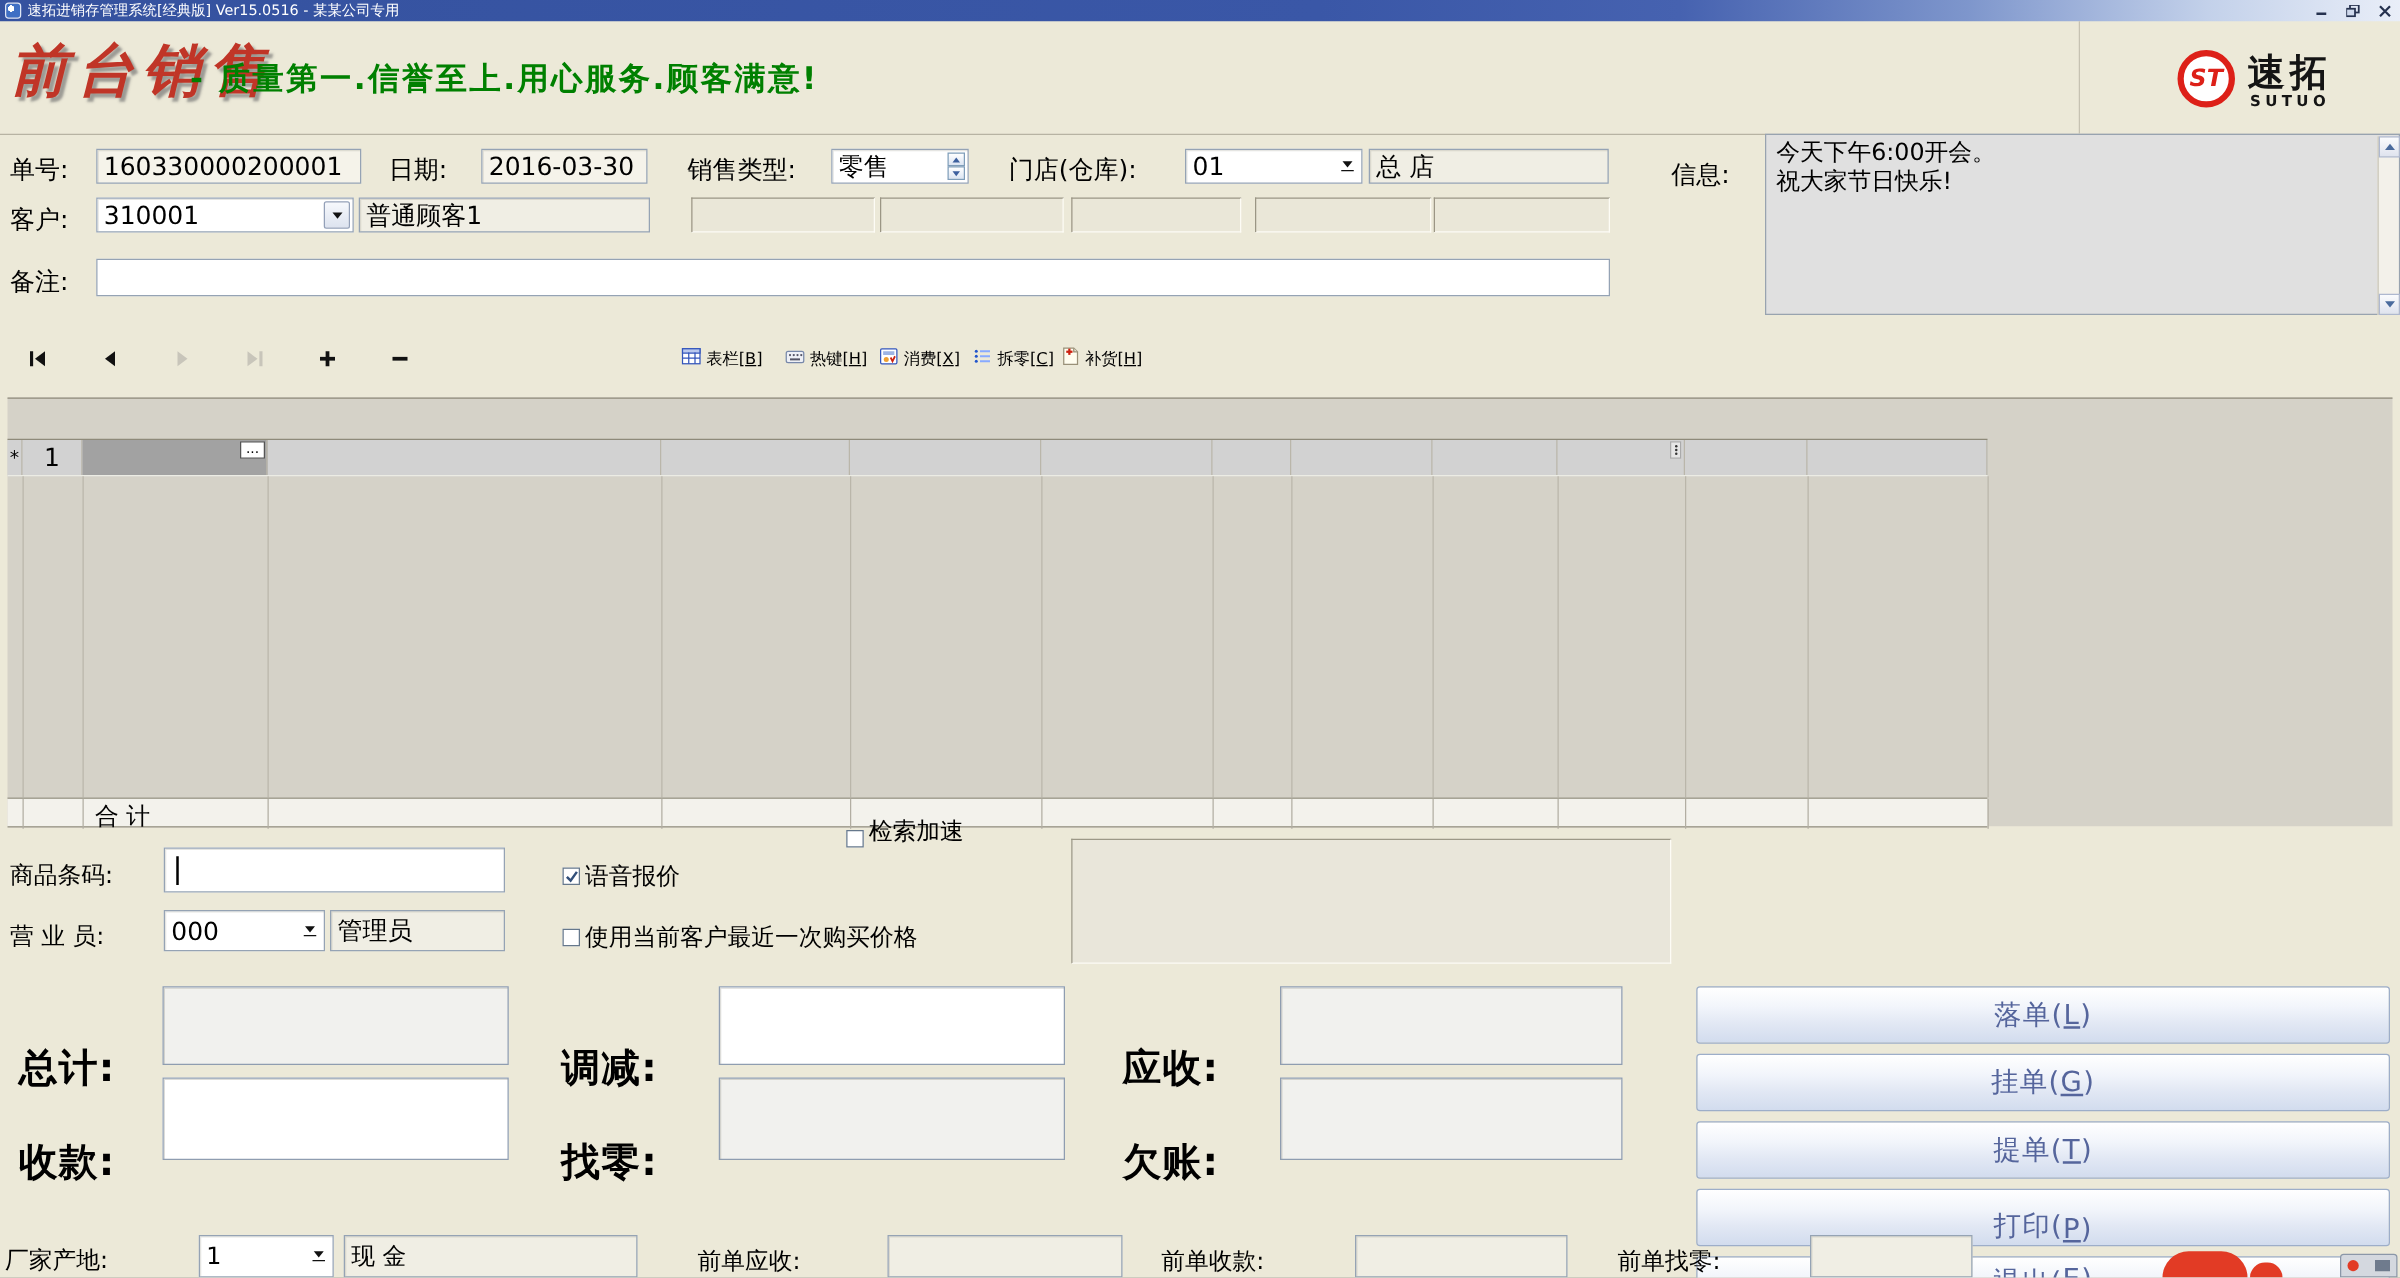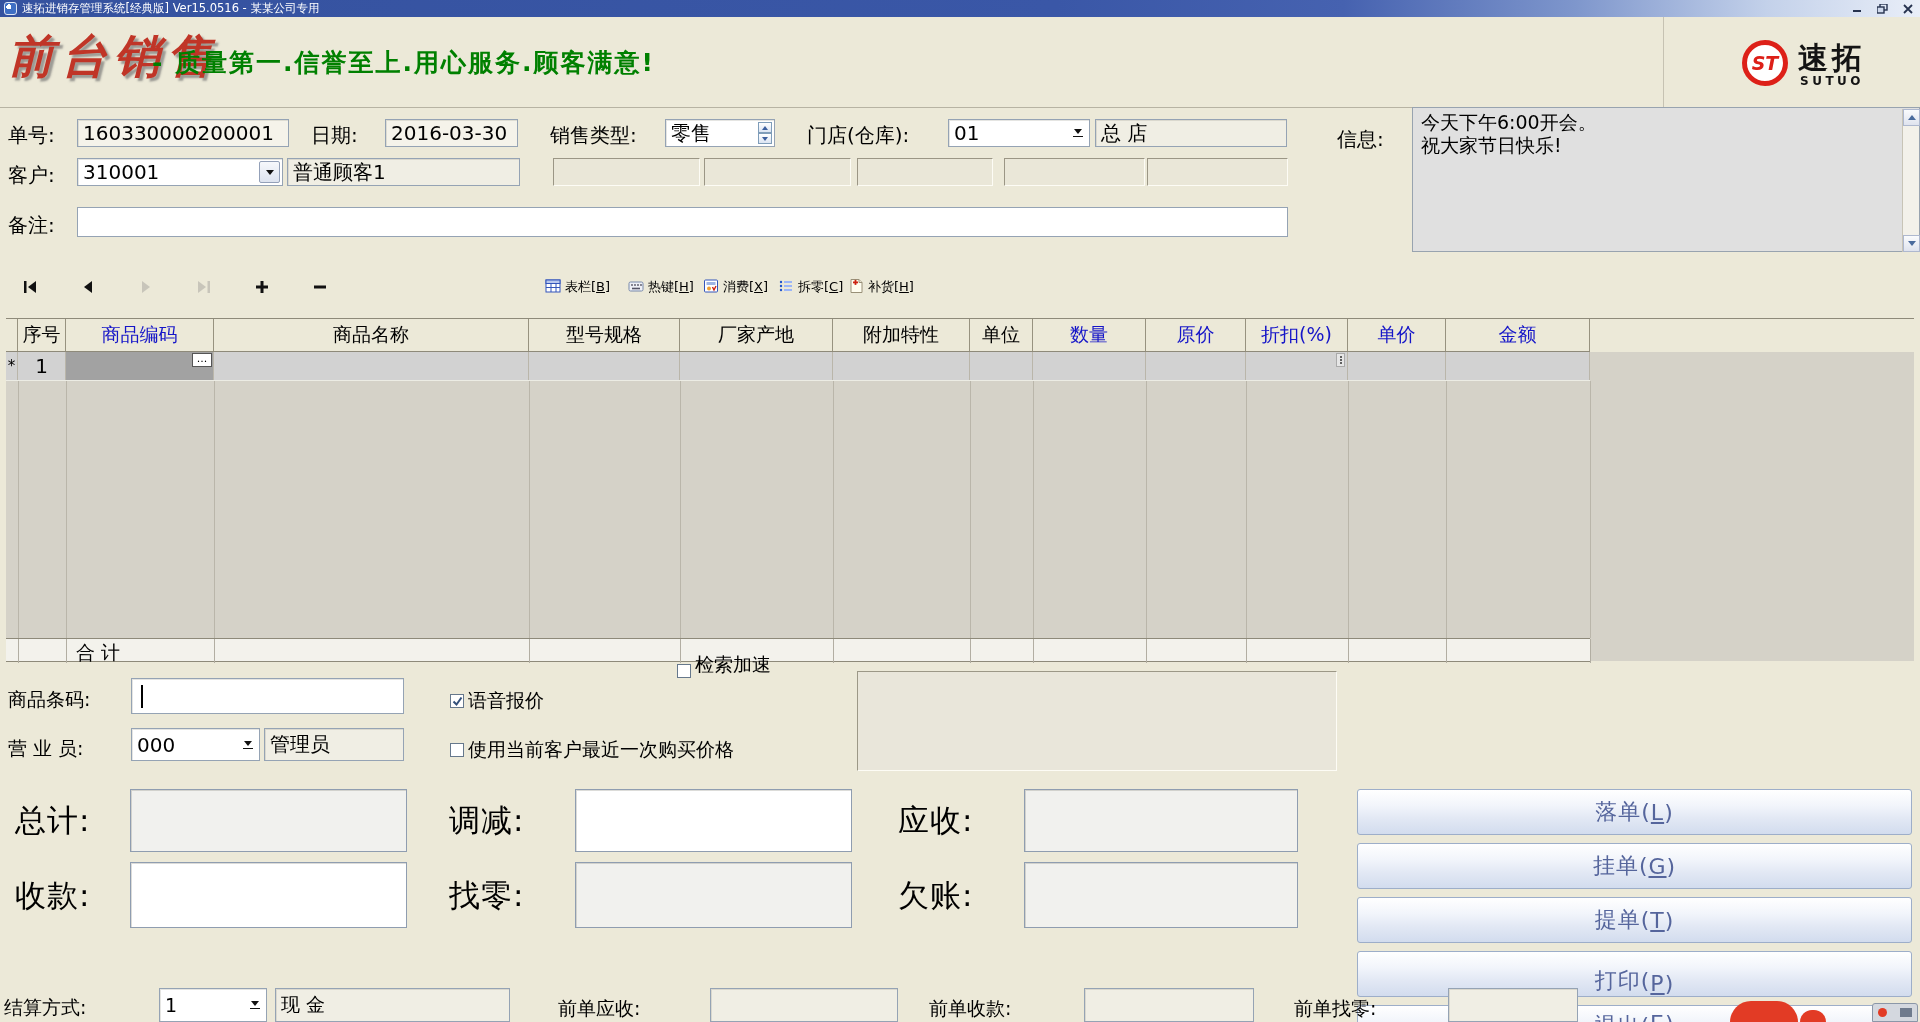--- a/index.html
+++ b/index.html
@@ -94,21 +94,21 @@
   
   .cb { width:14px; height:14px; background:#fff; border:1px solid #66788c; display:inline-flex;
         align-items:center; justify-content:center; }
   .cb svg { display:block; }
   .cb-label { font-size:19px; color:#000; }
   .caret { position:absolute; left:9px; top:6px; width:2px; height:23px; background:#000; }
   .panel { left:857px; top:671px; width:480px; height:100px; background:#e9e6da;
            border:1px solid; border-color:#9c9887 #fdfcf5 #fdfcf5 #9c9887; }
 
   
-  .big-lbl { font-size:31px; font-weight:normal; color:#000; letter-spacing:1px; }
+  .big-lbl { font-size:31px; font-weight:bold; color:#000; letter-spacing:1px;margin-top:34px; }
   .pay-box { border:1px solid #8f9db0; font-size:26px; display:flex; align-items:center; padding:0 8px;
              box-shadow:inset 1px 1px 0 rgba(140,140,130,.3); }
   .pay-box.ro { background:#f1f1ee; }
   .pay-box.ed { background:#ffffff; }
 
   
   .action-btn { left:1357px; width:555px; height:46px; border:1px solid #9daec9; border-radius:3px;
     background:linear-gradient(#ffffff,#f2f5fb 35%,#e2e8f4 65%,#d2dcee);
     display:flex; align-items:center; justify-content:center;
     font-size:22px; color:#55659c; letter-spacing:1px; }
@@ -312,35 +312,20 @@
             <path d="M3 1.5 H11 L14 4.5 V14.5 H3 Z" fill="#fffdef" stroke="#999078"></path>
             <path d="M11 1.5 L11 4.5 L14 4.5" fill="#e8e4d4" stroke="#999078"></path>
             <rect x="5" y="3.5" width="5" height="1.8" fill="#cc2211"></rect>
             <rect x="6.6" y="1.9" width="1.8" height="5" fill="#cc2211"></rect>
           </svg></span>
         <span>补货[<u>H</u>]</span>
       </div>
     </div>
 
   <div class="abs grid">
-    <div class="ghead" id="ghead">
-        <div class="ghead-cell" style="left: 0px; width: 12px;"></div>
-        <div class="ghead-cell" style="left: 12px; width: 48px; color: rgb(0, 0, 0);">序号</div>
-        <div class="ghead-cell" style="left: 60px; width: 148px; color: rgb(21, 21, 200);">商品编码</div>
-        <div class="ghead-cell" style="left: 208px; width: 315px; color: rgb(0, 0, 0);">商品名称</div>
-        <div class="ghead-cell" style="left: 523px; width: 151px; color: rgb(0, 0, 0);">型号规格</div>
-        <div class="ghead-cell" style="left: 674px; width: 153px; color: rgb(0, 0, 0);">厂家产地</div>
-        <div class="ghead-cell" style="left: 827px; width: 137px; color: rgb(0, 0, 0);">附加特性</div>
-        <div class="ghead-cell" style="left: 964px; width: 63px; color: rgb(0, 0, 0);">单位</div>
-        <div class="ghead-cell" style="left: 1027px; width: 113px; color: rgb(21, 21, 200);">数量</div>
-        <div class="ghead-cell" style="left: 1140px; width: 100px; color: rgb(21, 21, 200);">原价</div>
-        <div class="ghead-cell" style="left: 1240px; width: 102px; color: rgb(21, 21, 200);">折扣(%)</div>
-        <div class="ghead-cell" style="left: 1342px; width: 98px; color: rgb(21, 21, 200);">单价</div>
-        <div class="ghead-cell" style="left: 1440px; width: 144px; color: rgb(21, 21, 200);">金额</div>
-      </div>
     <div class="ghead-underline"></div>
     <div class="grow1" id="grow1">
         <div class="grow1-cell" style="left: 0px; width: 12px; font-size: 15px;">*</div>
         <div class="grow1-cell" style="left: 12px; width: 48px;">1</div>
         <div class="grow1-cell cell-code" style="left: 60px; width: 148px;">
           <span class="ellipsis-btn">...</span>
         </div>
         <div class="grow1-cell" style="left: 208px; width: 315px;"></div>
         <div class="grow1-cell" style="left: 523px; width: 151px;"></div>
         <div class="grow1-cell" style="left: 674px; width: 153px;"></div>
@@ -443,21 +428,21 @@
     </div>
   <div class="abs big-lbl" style="left:449px;top:875px;">找零:</div>
   <div class="abs pay-box ro" style="left:575px;top:862px;width:277px;height:66px;">
       <span></span>
     </div>
   <div class="abs big-lbl" style="left:898px;top:875px;">欠账:</div>
   <div class="abs pay-box ro" style="left:1024px;top:862px;width:274px;height:66px;">
       <span></span>
     </div>
 
-  <div class="abs lbl" style="left:4px;top:995px;font-size:19px;">结算方式:</div>
+  <div class="abs lbl" style="left:4px;top:995px;font-size:19px;">厂家产地:</div>
   <div class="abs box white" style="left:159px;top:988px;width:108px;height:34px;font-size:19px;">
     <span>1</span>
     <span class="dd-flat">
         <i class="tri-d"></i>
         <i class="bar"></i>
       </span>
   </div>
   <div class="abs box gray" style="left:275px;top:988px;width:235px;height:34px;font-size:19px;">
       <span>现  金</span>
     </div>

